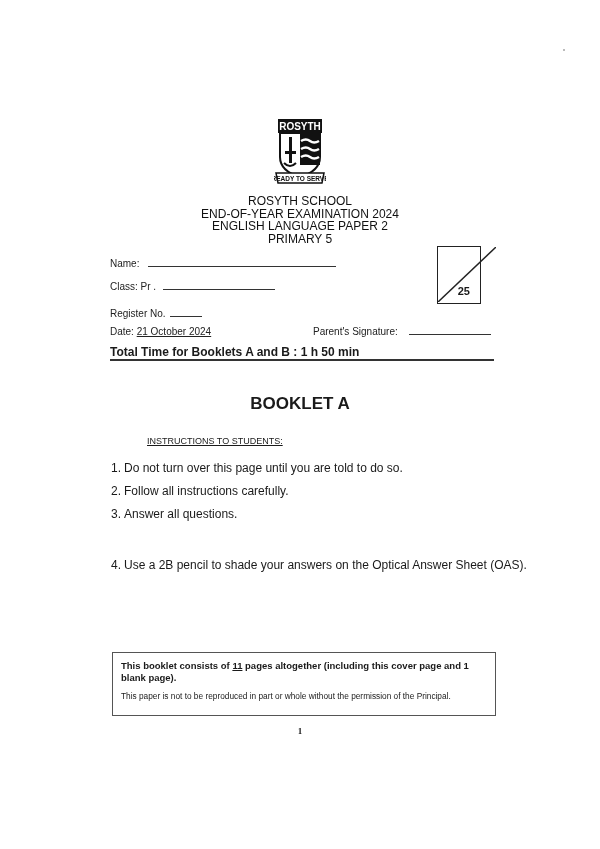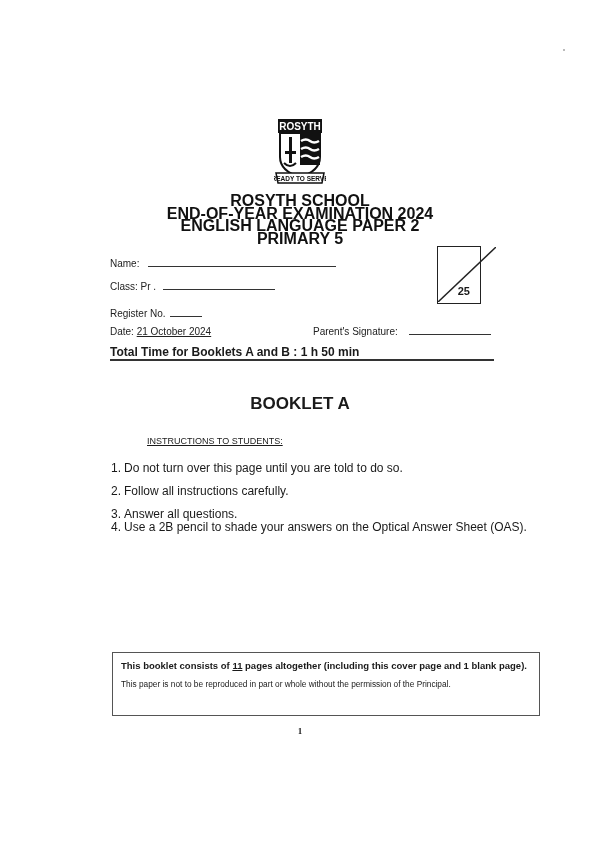--- a/index.html
+++ b/index.html
@@ -6,41 +6,41 @@
     body {
       width: 600px; height: 849px; background: #ffffff; position: relative;
       font-family: "Liberation Sans", sans-serif; color: #1a1a1a; overflow: hidden;
     }
     .abs { position: absolute; }
     .speck { left: 563px; top: 49px; width: 2px; height: 2px; background: #bbb; }
 
     
     .crest { left: 274px; top: 117px; width: 52px; height: 70px; }
 
-    .header { left: 0; width: 600px; text-align: center; font-weight: bold; font-size: 16px; line-height: 12.5px; color: #111; }
+    .header { left: 0; width: 600px; text-align: center; font-weight: normal; font-size: 12px; line-height: 12.5px; color: #111; }
     .header div { white-space: nowrap; }
 
     .field { font-size: 10px; color: #222; white-space: nowrap; }
     .uline { display: inline-block; border-bottom: 1px solid #333; vertical-align: baseline; height: 8px; }
 
     .scorebox { left: 437px; top: 246px; width: 44px; height: 58px; border: 1.5px solid #222; box-sizing: border-box; }
     .scorebox svg { position: absolute; left: 0; top: 0; }
     .score { position: absolute; right: 10px; bottom: 6px; font-size: 11px; font-weight: bold; }
 
     .date-val { text-decoration: underline; }
     .total { left: 110px; top: 345px; font-size: 12px; font-weight: bold; white-space: nowrap; }
     .rule { left: 110px; top: 359px; width: 384px; height: 2px; background: #333; }
 
     .booklet { left: 0; width: 600px; top: 394px; text-align: center; font-weight: bold; font-size: 17px; }
 
     .instr-head { left: 111px; top: 436px; font-size: 9px; text-decoration: underline; white-space: nowrap; margin-left: 36px; }
     .instr { left: 111px; font-size: 12px; white-space: nowrap; }
     .instr .num { display: inline-block; width: 13px; }
 
-    .notice { left: 112px; top: 652px; width: 428px; height: 64px; border: 1px solid #555; box-sizing: border-box; padding: 7px 8px; }
+    .notice { left: 112px; top: 652px; width: 384px; height: 64px; border: 1px solid #555; box-sizing: border-box; padding: 7px 8px; }
     .notice .bold { font-size: 9.5px; font-weight: bold; line-height: 12px; }
     .notice .u { text-decoration: underline; }
     .notice .small { font-size: 8.3px; margin-top: 7px; white-space: nowrap; }
 
     .pagenum { left: 0; width: 600px; top: 726px; text-align: center; font-size: 9px; font-weight: bold; font-family: "Liberation Serif", serif; }
   </style>
 </head>
 <body>
 
 <div class="abs speck"></div>
@@ -105,21 +105,21 @@
 <div class="abs instr-head">INSTRUCTIONS TO STUDENTS:</div>
 <div class="abs instr" style="top:461px;">
   <span class="num">1.</span><span>Do not turn over this page until you are told to do so.</span>
 </div>
 <div class="abs instr" style="top:484px;">
   <span class="num">2.</span><span>Follow all instructions carefully.</span>
 </div>
 <div class="abs instr" style="top:507px;">
   <span class="num">3.</span><span>Answer all questions.</span>
 </div>
-<div class="abs instr" style="top:520px;">
+<div class="abs instr" style="top:558px;">
   <span class="num">4.</span><span>Use a 2B pencil to shade your answers on the Optical Answer Sheet (OAS).</span>
 </div>
 
 <div class="abs notice">
   <div class="bold">
     <span>This booklet consists of </span><span class="u">11</span><span> pages altogether (including this cover page and 1 blank page).</span>
   </div>
   <div class="small">This paper is not to be reproduced in part or whole without the permission of the Principal.</div>
 </div>
 

